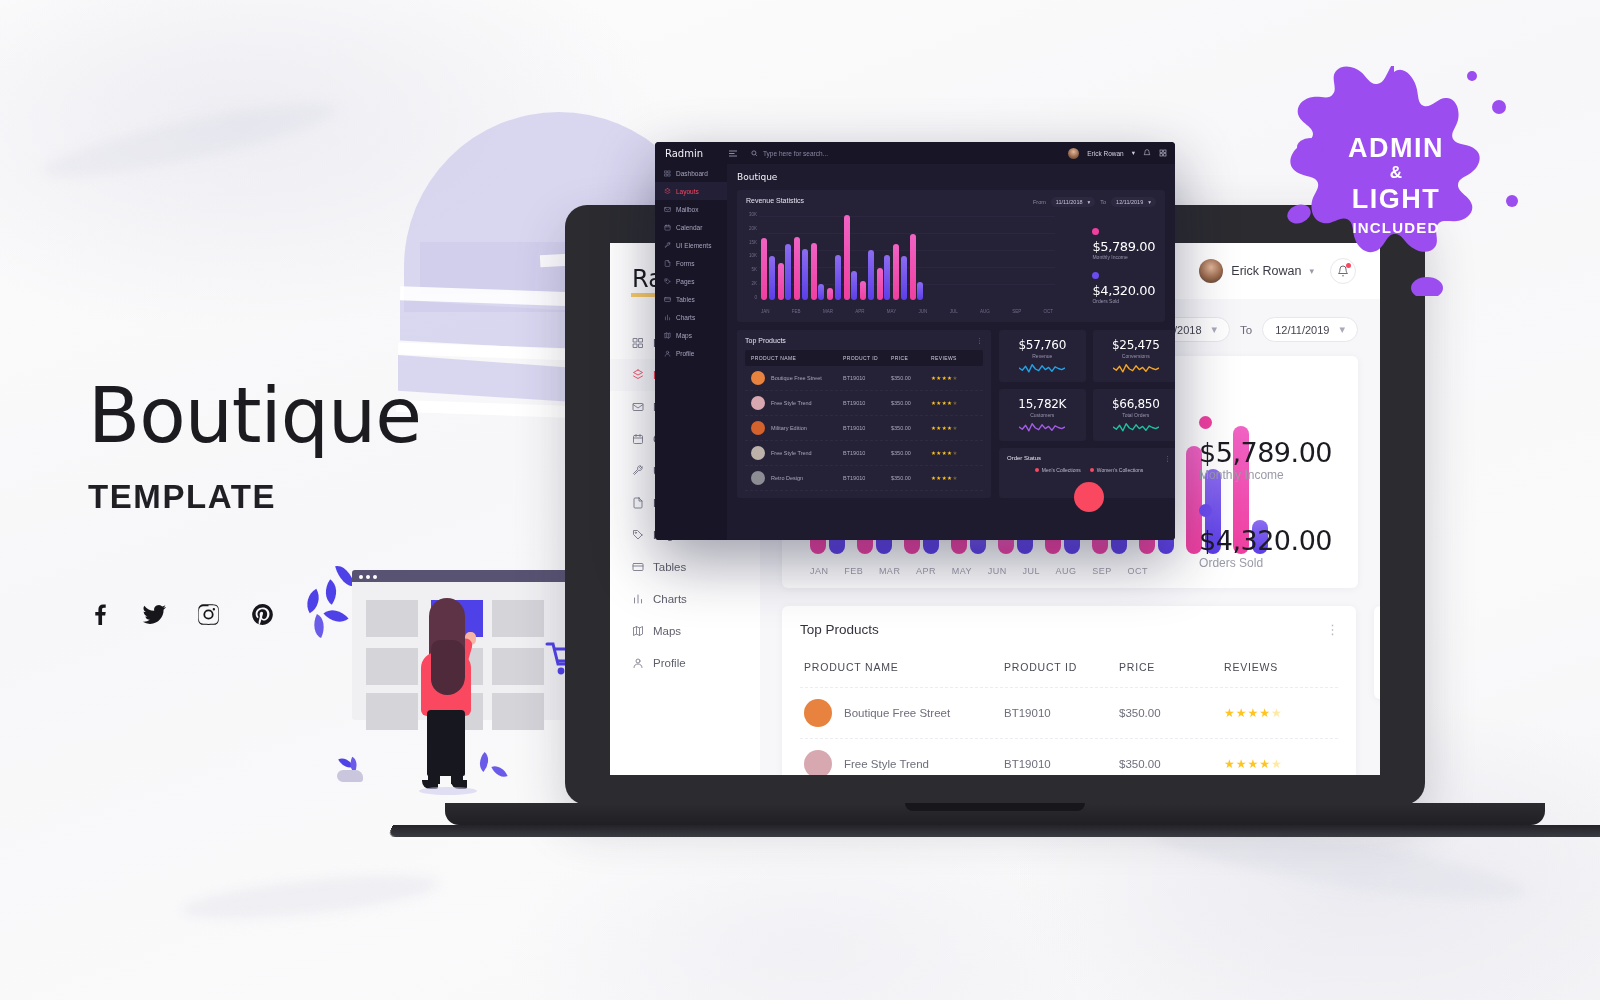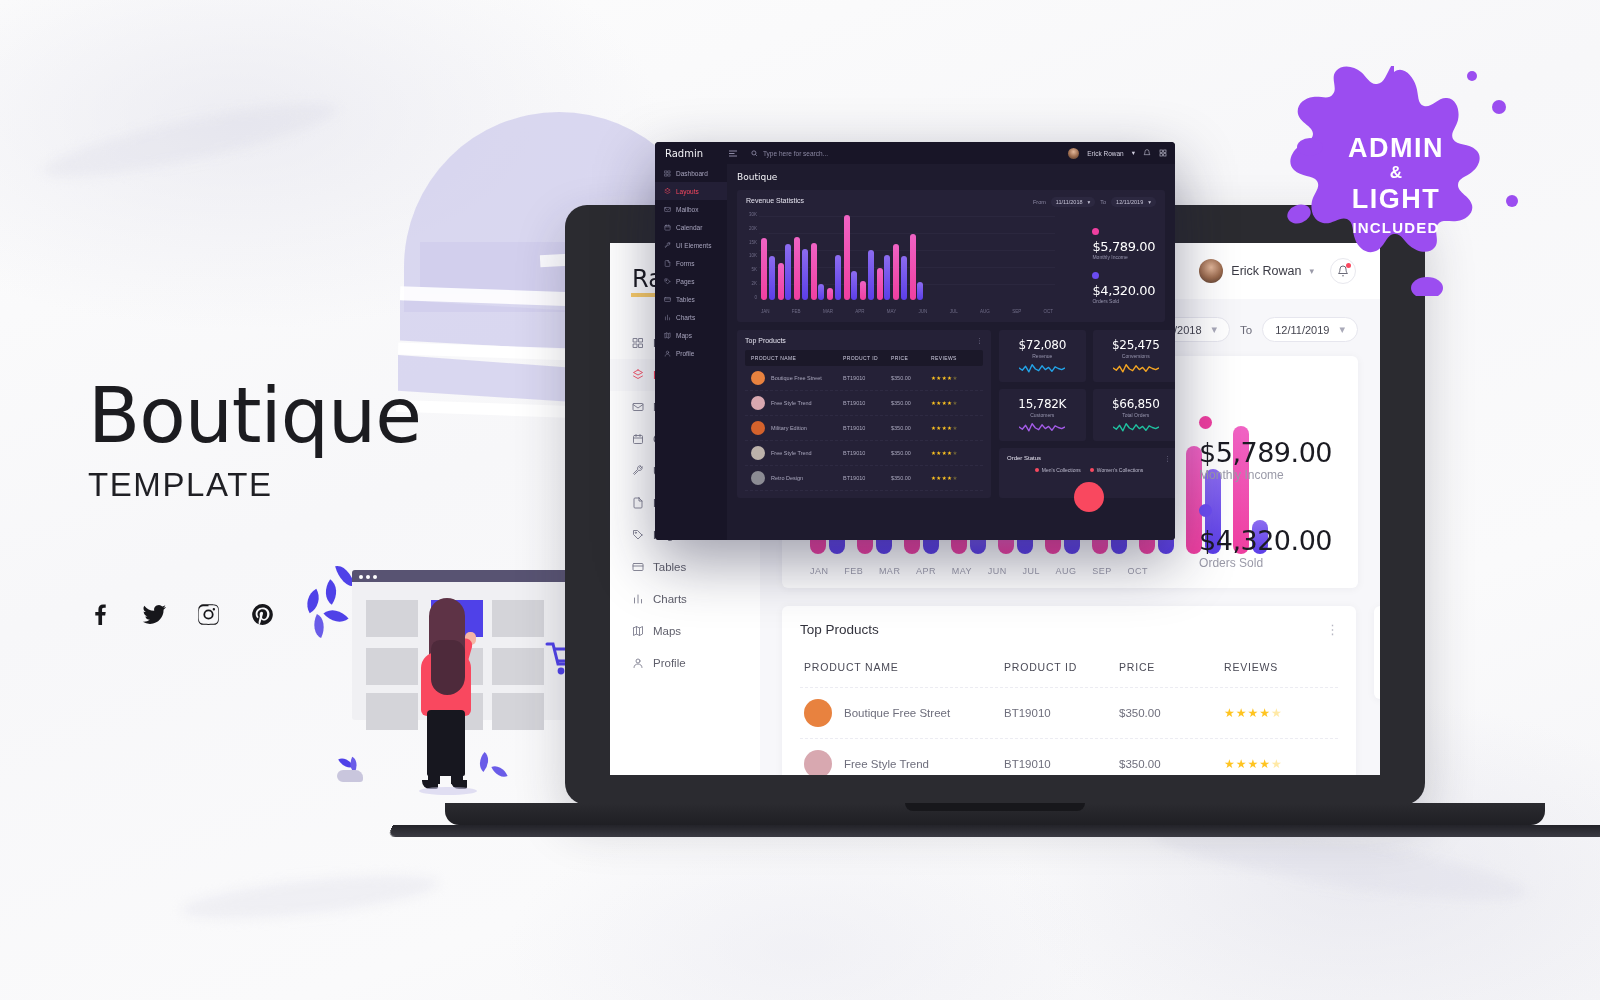--- a/index.html
+++ b/index.html
@@ -21,21 +21,21 @@
 
   
   #left-copy { position:absolute; left:88px; top:378px; width:430px; }
   #brand-title { position:relative; font-size:76px; font-weight:400; letter-spacing:-1px;
     color:#1c1c20; line-height:1; font-family:"DejaVu Sans", sans-serif; display:inline-block; }
   #brand-highlight { position:absolute; left:-3px; bottom:9px; height:22px; width:272px;
     background:#fbcd68; z-index:-1; }
   #sub-1, #sub-2 { font-size:33px; letter-spacing:1.6px; color:#1f1f24; margin-top:6px;
     font-weight:400; font-family:"Liberation Sans", sans-serif; }
   #sub-1 { margin-top:46px; }
-  #sub-2 { margin-top:12px; }
+  #sub-2 { margin-top:24px;font-weight:bold; }
 
   #social-row { position:absolute; left:88px; top:602px; display:flex; gap:29px; align-items:center; }
   #social-row svg { width:25px; height:25px; fill:#17171b; }
 
   #ps-badge { position:absolute; left:89px; top:680px; width:104px; height:104px; border-radius:50%;
     background:radial-gradient(circle at 35% 28%, #3c3a63 0%, #2b2a4d 45%, #1d1c38 100%);
     box-shadow:0 2px 14px rgba(40,40,80,.25);
     display:flex; align-items:center; justify-content:center; }
   #ps-badge span { font-family:"DejaVu Sans", sans-serif; font-size:46px; font-weight:400;
     color:#33c6f4; letter-spacing:-1px; line-height:1; margin-top:-2px; }
@@ -842,21 +842,21 @@
                 <div class="dc2">BT19010</div>
                 <div class="dc3">$350.00</div>
                 <div class="dc4"><span class="dk-stars"><span class="">★</span><span class="">★</span><span class="">★</span><span class="">★</span><span class="off">★</span></span></div>
               </div>
             </div>
         </div>
 
         <div class="dk-right">
           <div class="dk-statgrid" id="dk-stats">
               <div class="dk-stat">
-                <div class="dk-sv">$72,080</div>
+                <div class="dk-sv">$57,760</div>
                 <div class="dk-sl">Revenue</div>
                 <svg class="spark" width="46" height="11" viewBox="0 0 46 11">
                   <path d="M0.0 4.9 L3.3 7.2 L6.6 3.3 L9.9 8.8 L13.1 1.7 L16.4 6.0 L19.7 7.7 L23.0 2.8 L26.3 6.6 L29.6 4.4 L32.9 8.3 L36.1 3.8 L39.4 5.5 L42.7 6.6 L46.0 4.9 " fill="none" stroke="#23a4e8" stroke-width="1.4" stroke-linejoin="round"></path>
                 </svg>
               </div>
               <div class="dk-stat">
                 <div class="dk-sv">$25,475</div>
                 <div class="dk-sl">Conversions</div>
                 <svg class="spark" width="46" height="11" viewBox="0 0 46 11">
                   <path d="M0.0 4.9 L3.3 7.2 L6.6 3.3 L9.9 8.8 L13.1 1.7 L16.4 6.0 L19.7 7.7 L23.0 2.8 L26.3 6.6 L29.6 4.4 L32.9 8.3 L36.1 3.8 L39.4 5.5 L42.7 6.6 L46.0 4.9 " fill="none" stroke="#f5a623" stroke-width="1.4" stroke-linejoin="round"></path>

